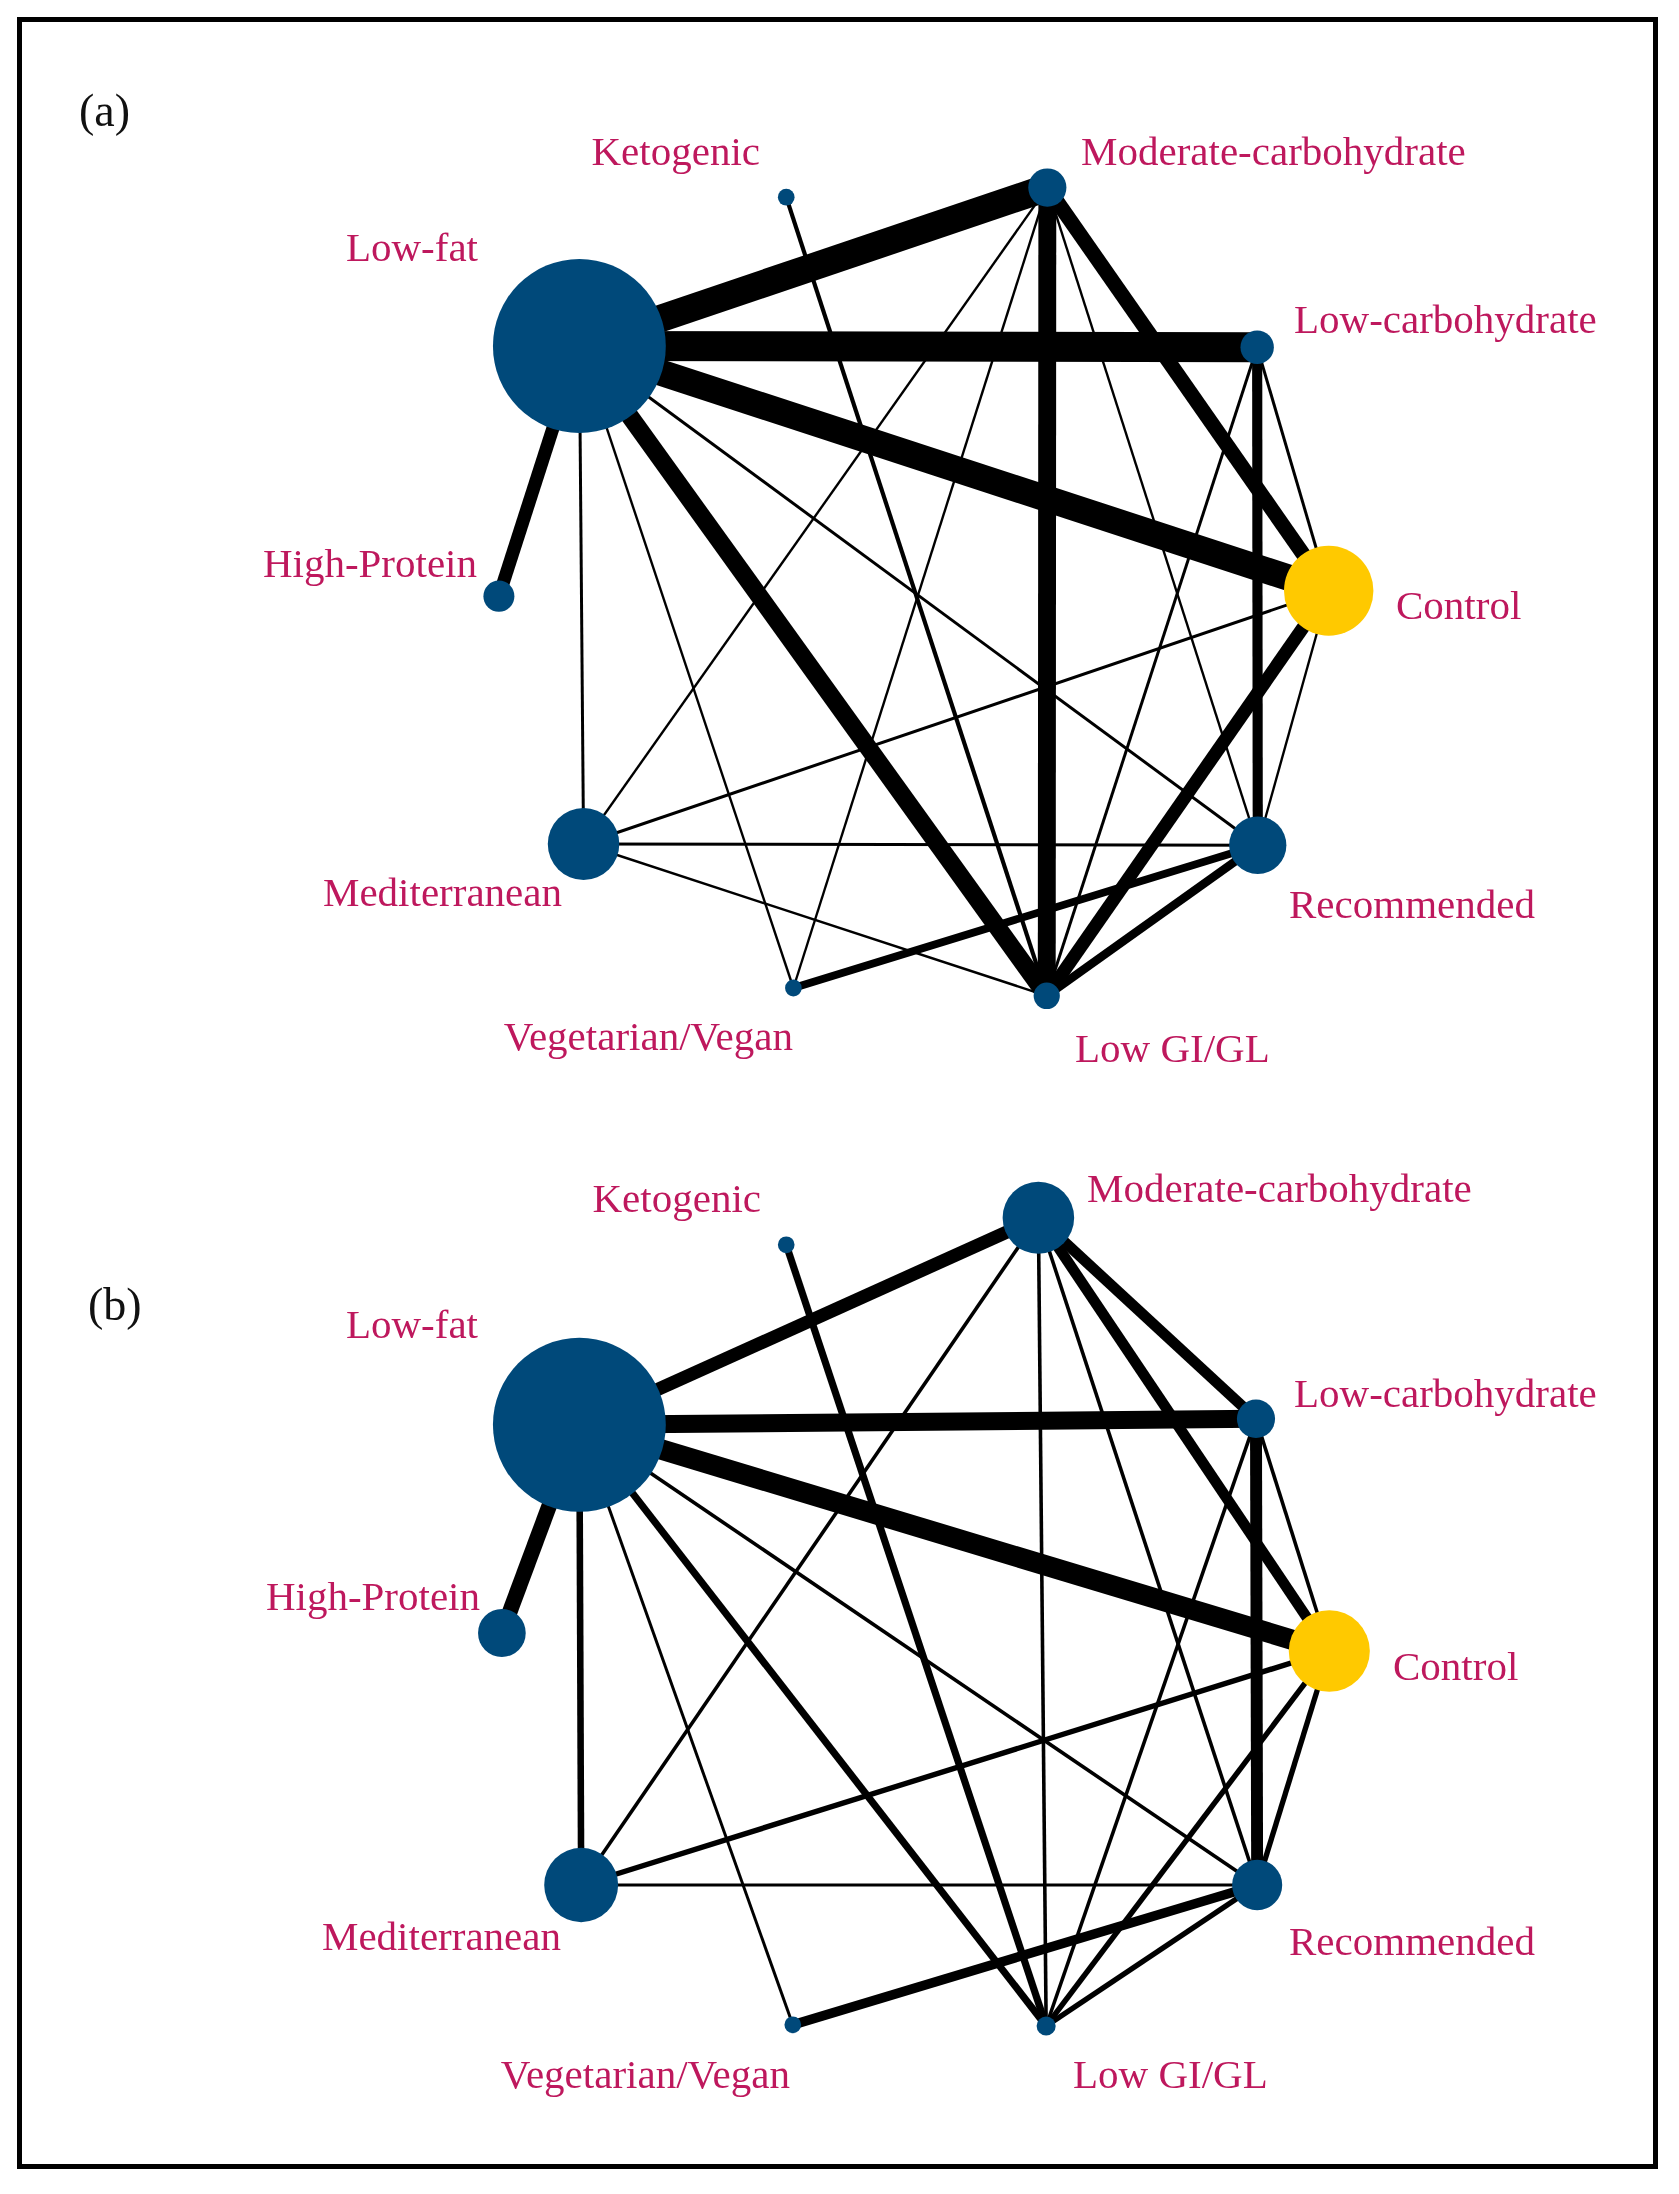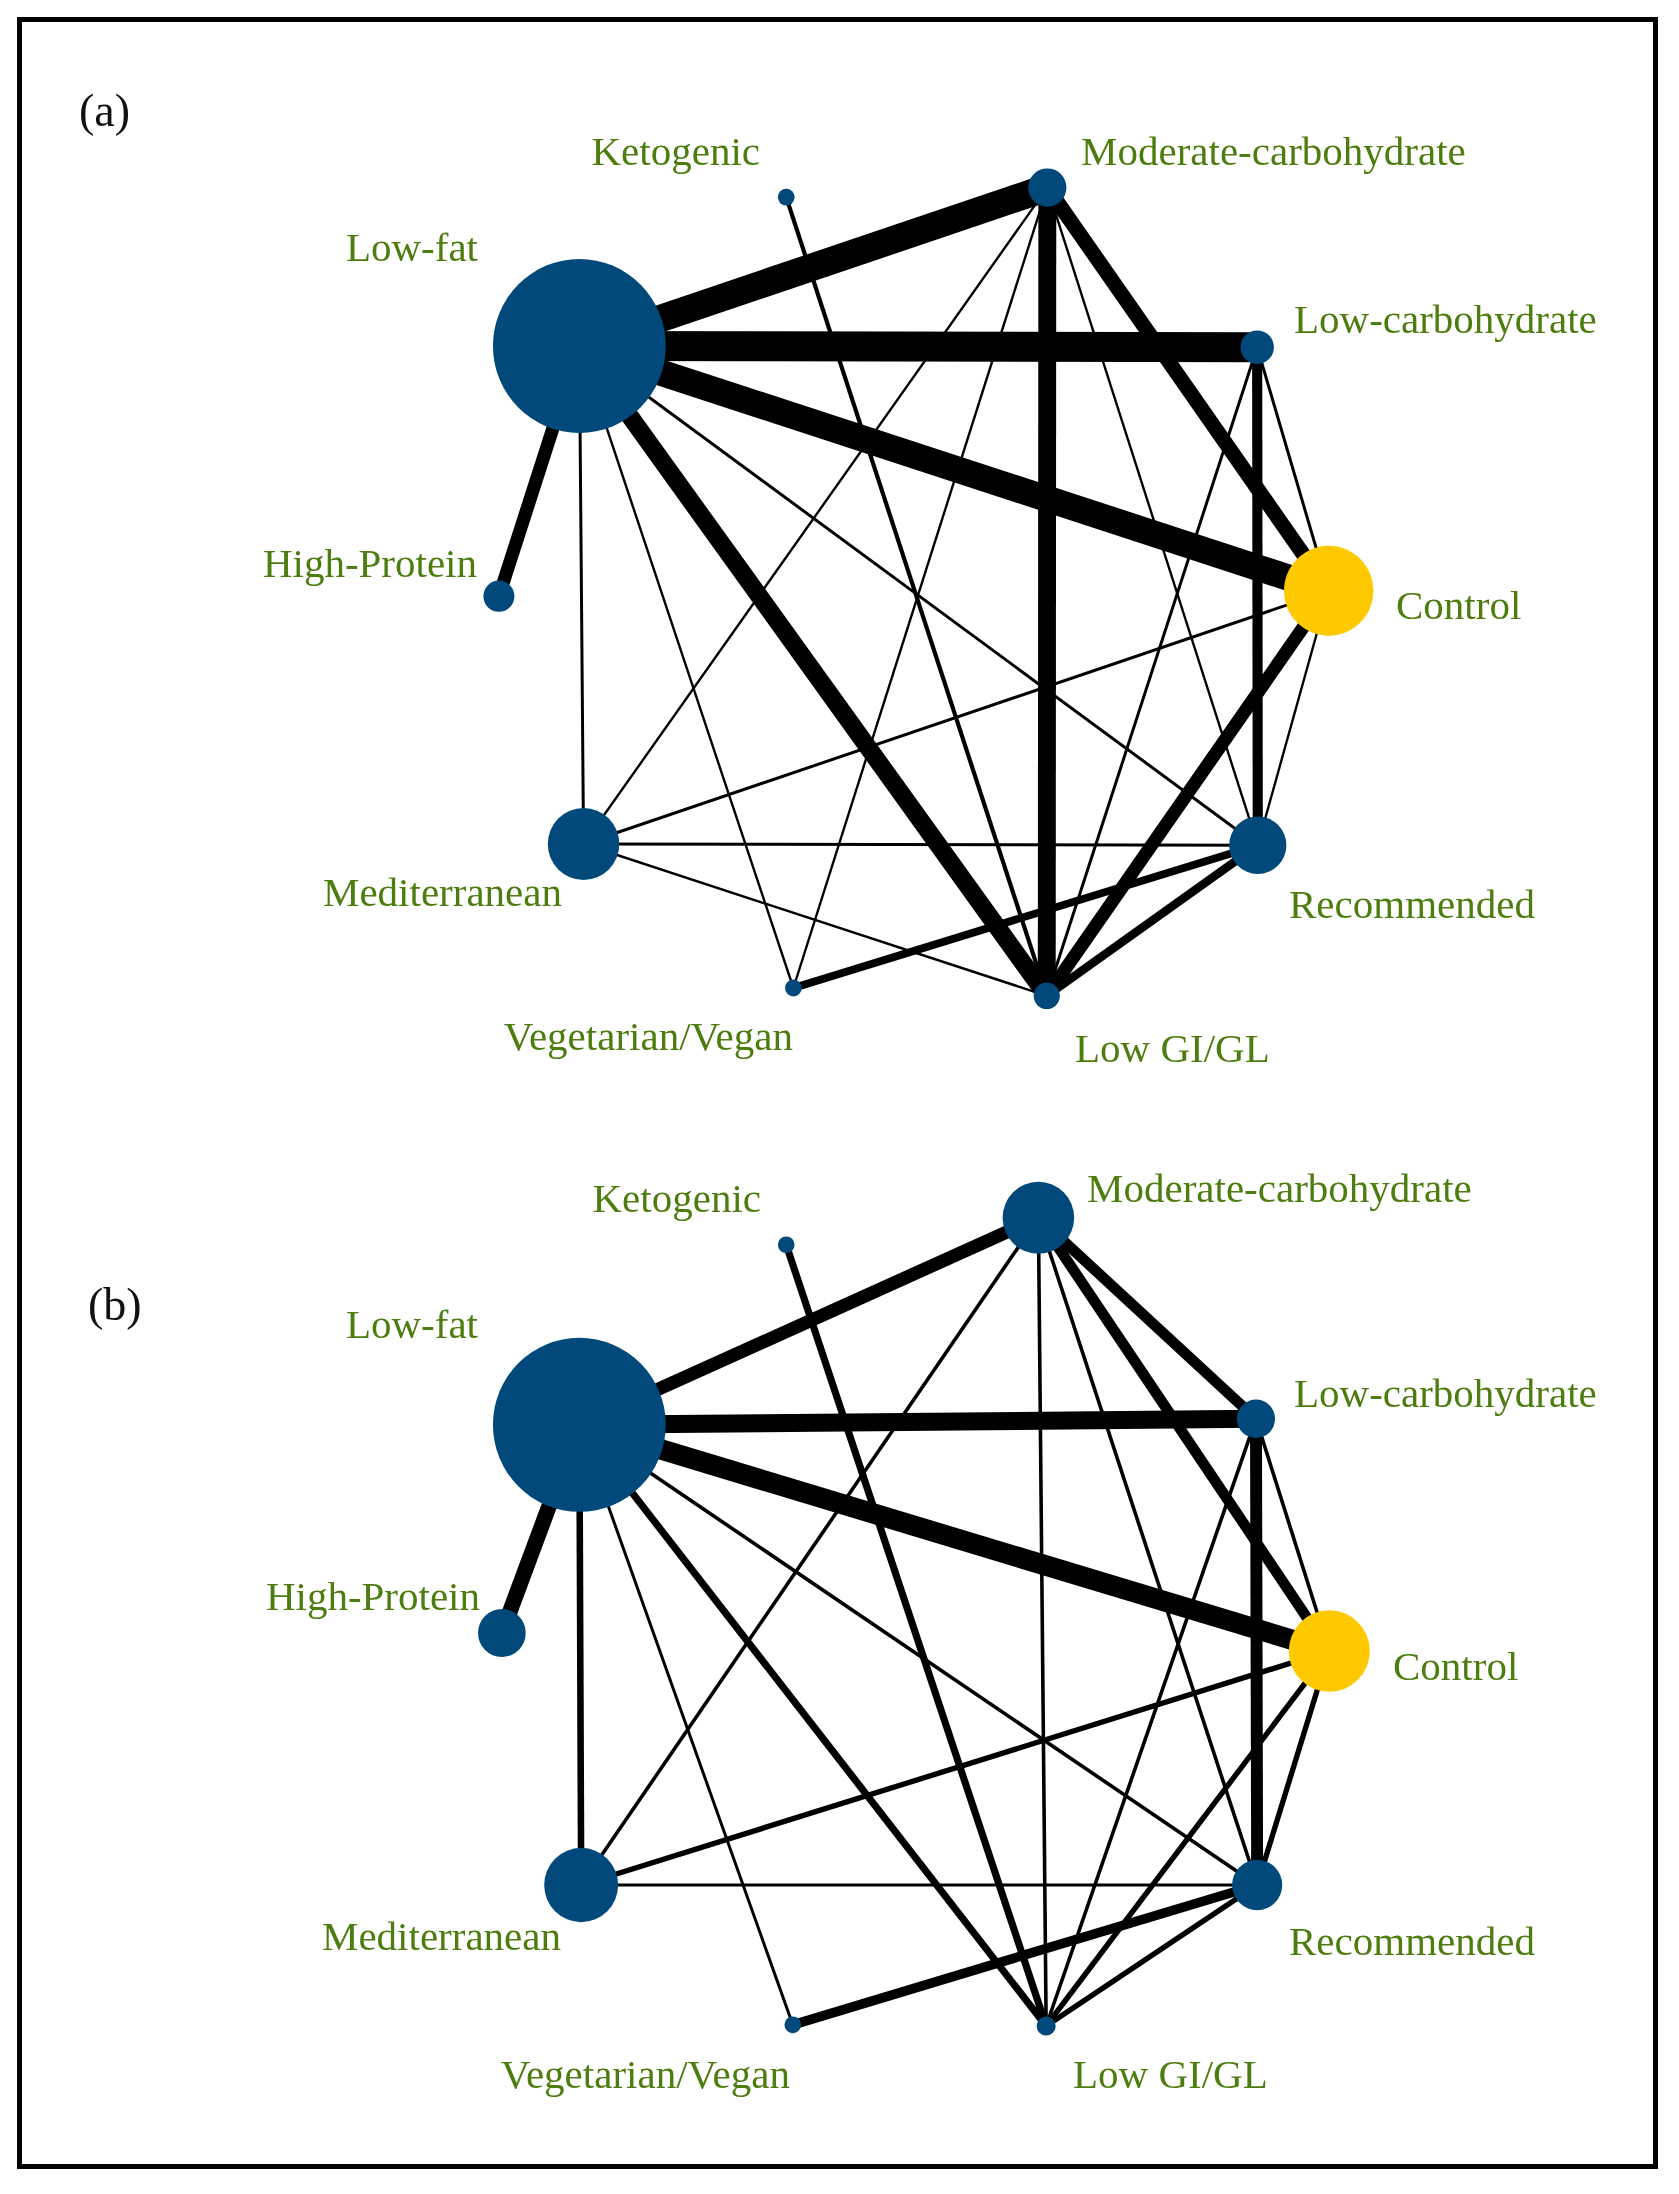--- a/index.html
+++ b/index.html
@@ -44,21 +44,21 @@
     font-size: 46px;
     color: #111111;
     font-family: "Liberation Serif", "DejaVu Serif", serif;
     letter-spacing: 0px;
     line-height: 1;
     white-space: nowrap;
   }
   .node-label {
     position: absolute;
     font-size: 41px;
-    color: #4d7c0f;
+    color: #be185d;
     font-family: "Liberation Serif", "DejaVu Serif", serif;
     white-space: nowrap;
     line-height: 1;
   }
   .node-label.anchor-right { transform: translate(-100%, -50%); }
   .node-label.anchor-left  { transform: translate(0, -50%); font-family: Liberation Serif, serif; }
 
   svg { display: block; }
 </style>
 </head>

